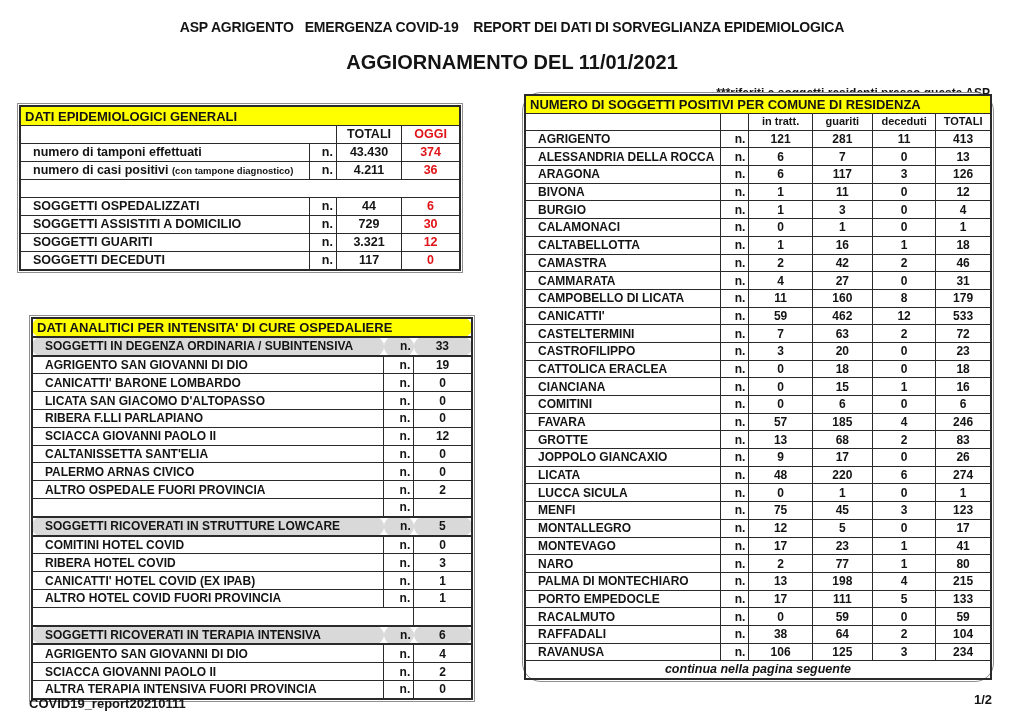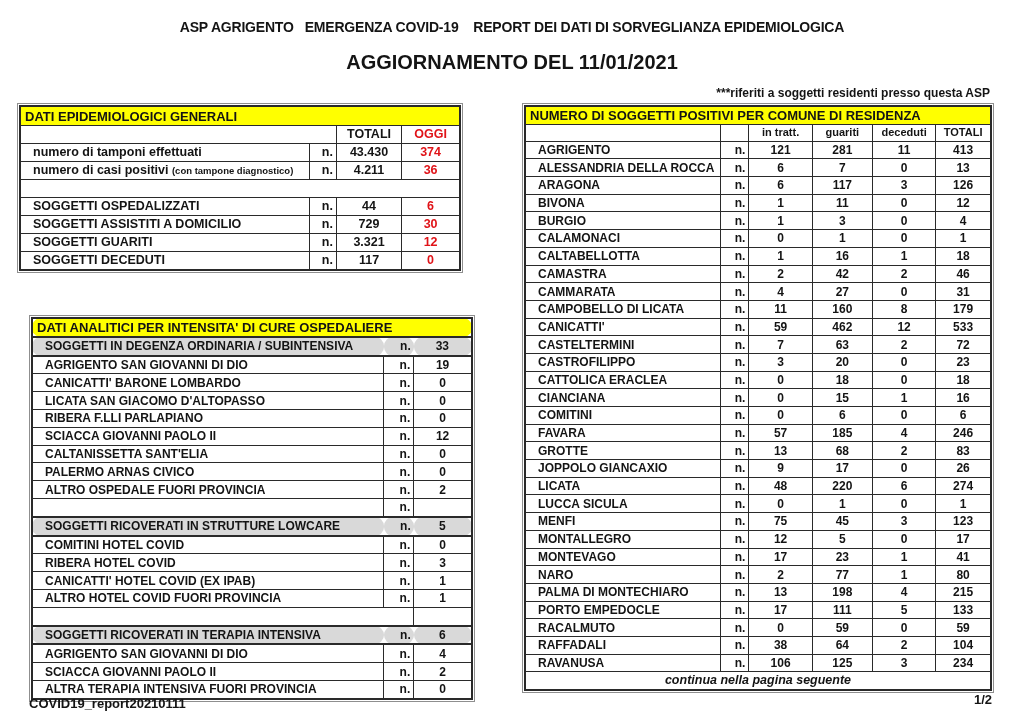--- a/index.html
+++ b/index.html
@@ -18,21 +18,21 @@
   .hdr1{position:absolute;top:19px;left:0;width:100%;text-align:center;
         font-size:14px;white-space:pre;letter-spacing:-0.2px;}
   .hdr2{position:absolute;top:51px;left:0;width:100%;text-align:center;font-size:20px;}
   .note{position:absolute;top:86px;right:34px;font-size:12px;}
   .footer-left{position:absolute;left:29px;top:696px;font-size:13px;}
   .footer-right{position:absolute;right:32px;top:692px;font-size:13px;}
 
   .tbl-wrap{position:absolute;border:1px solid var(--frame);padding:1px;background:#fff;}
   #general-wrap{left:17px;top:103px;width:442px;}
   #hospital-wrap{left:29px;top:315px;width:442px;}
-  #comuni-wrap{left:522px;top:103px;width:468px;}
+  #comuni-wrap{left:522px;top:92px;width:468px;border-radius:19px;}
 
   table{border-collapse:collapse;width:100%;table-layout:fixed;border:2px solid var(--bdr);}
   td{border:1px solid var(--bdr);font-size:12px;line-height:1;padding:0 3px;
      overflow:hidden;white-space:nowrap;vertical-align:middle;}
 
   .title-row td{background:var(--yellow);font-size:13px;height:18px;padding-left:4px;}
   .head-row td{font-size:11px;height:16px;}
   .lbl{text-align:left;padding-left:12px;}
   .ncol{text-align:right;padding-right:3px;}
   .num{text-align:center;}

